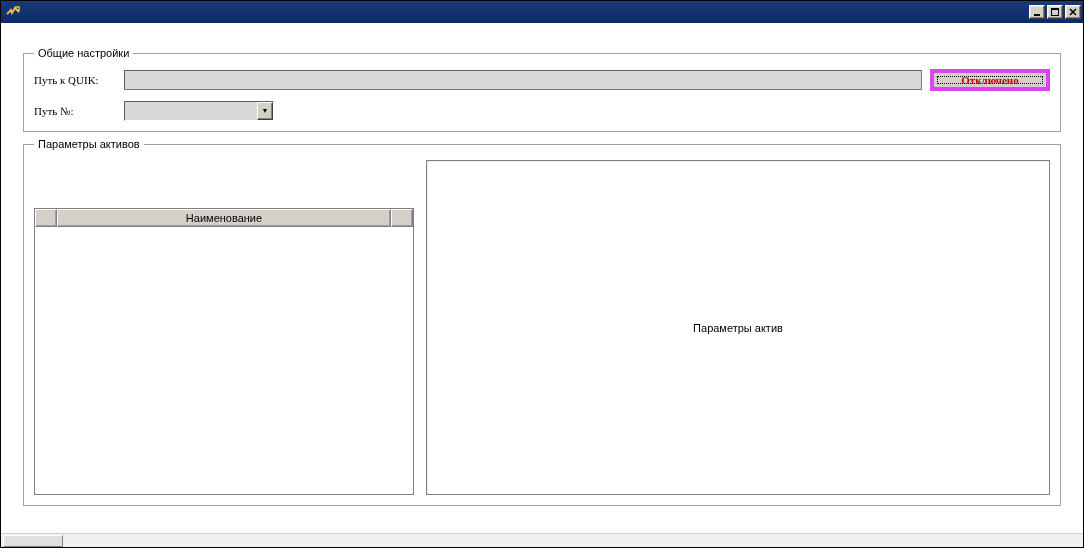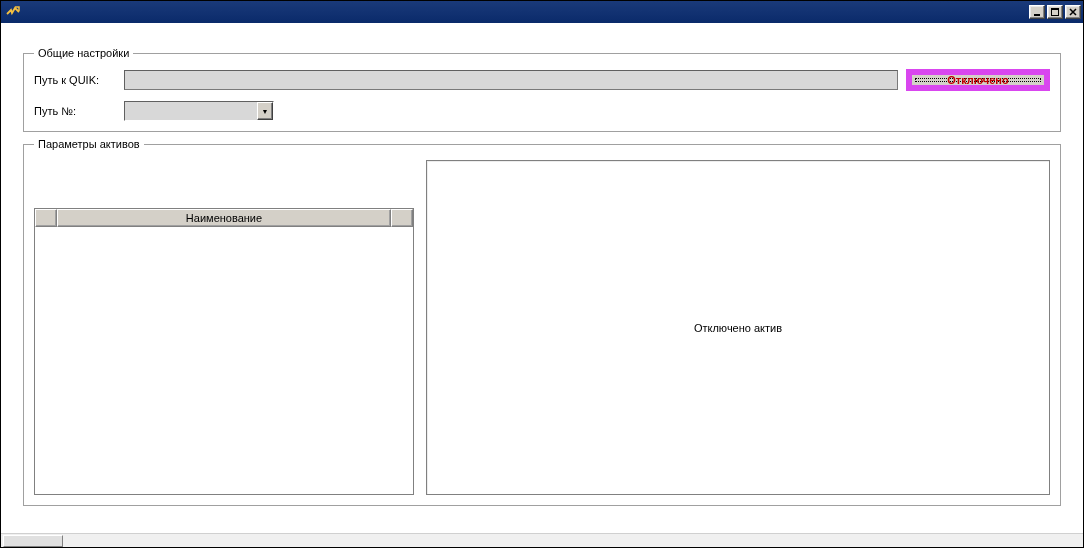--- a/index.html
+++ b/index.html
@@ -65,43 +65,44 @@
   }
   fieldset > legend {
     font-size: 11px;
     padding: 0 4px;
     color: #000;
   }
   .row {
     display: flex;
     align-items: center;
     margin-bottom: 10px;
+    font-family: Liberation Serif, serif;
   }
   .row:last-child { margin-bottom: 0; }
   .lbl {
     width: 90px;
     font-size: 11px;
   }
   .path-input {
     flex: 1;
     height: 20px;
     background: #d8d8d8;
     border: 1px solid #7a7a7a;
     border-top-color: #606060;
     border-left-color: #606060;
     padding: 0 4px;
     font-family: inherit;
     font-size: 11px;
   }
   .disconnect-btn {
-    width: 144px;
+    width: 120px;
     height: 22px;
     margin-left: 8px;
     background: #d4d0c8;
-    border: 6px solid #d946ef;
+    border: 4px solid #d946ef;
     position: relative;
     font-size: 11px;
     font-weight: bold;
     color: #c00000;
     cursor: default;
   }
   .disconnect-btn .dotted {
     position: absolute;
     left: 3px; right: 3px; top: 3px; bottom: 3px;
     border: 1px dotted #000;
@@ -258,21 +259,21 @@
         <div class="grid">
           <div class="grid-head">
             <div class="gh-cell sel"></div>
             <div class="gh-cell name">Наименование</div>
             <div class="gh-cell end"></div>
           </div>
           <div class="grid-body"></div>
         </div>
 
         <div class="detail">
-          <span>Отключено актив</span>
+          <span>Параметры актив</span>
         </div>
 
       </div>
     </fieldset>
 
   </div>
 
   <div class="statusbar">
     <div class="status-grip"></div>
   </div>

